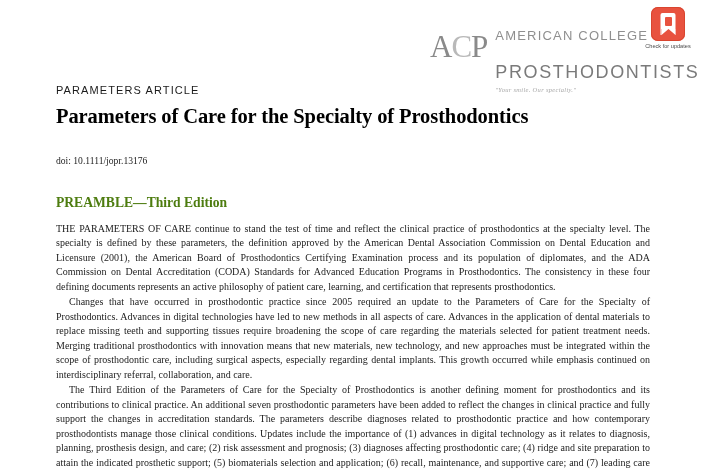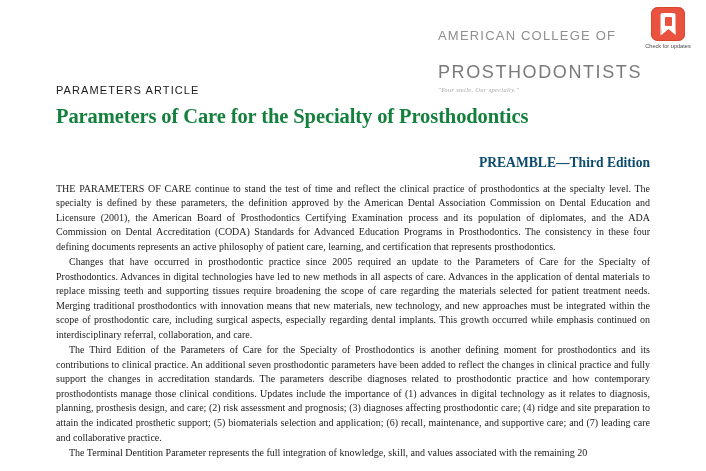--- a/index.html
+++ b/index.html
@@ -149,36 +149,35 @@
     letter-spacing: 1.1px;
     color: #1b1b1b;
     margin: 0 0 9px 0;
   }
   h1.title {
     font-family: "Liberation Serif", serif;
     font-weight: bold;
     font-size: 20.5px;
     line-height: 1.15;
     margin: 0 0 26px 0;
-    color: #15803d;
+    color: #000000;
     letter-spacing: -0.1px;
   }
   .doi {
     font-family: "Liberation Serif", serif;
     font-size: 9.6px;
     color: #1d1d1d;
     margin: 0 0 29px 0;
   }
   h2.section {
     font-family: "Liberation Serif", serif;
     font-weight: bold;
     font-size: 13.6px;
     margin: 0 0 11px 0;
-    color: #0c4a6e;
-    text-align: right;
+    color: #4d7c0f;
   }
   p.body {
     font-family: "Liberation Serif", serif;
     font-size: 10px;
     line-height: 1.46;
     text-align: justify;
     margin: 0;
     color: #1b1b1b;
     hyphens: manual;
   }
@@ -188,20 +187,23 @@
   }
 </style>
 </head>
 <body>
 
 <div class="page">
 
   <div class="masthead">
 
     <div class="logo-block">
+      <div class="logo-mark">
+        <span class="a">A</span><span class="c">C</span><span class="p">P</span>
+      </div>
       <div class="logo-text">
         <div class="l1">AMERICAN COLLEGE OF</div>
         <div class="l2">PROSTHODONTISTS</div>
         <div class="l3">"Your smile. Our specialty."</div>
       </div>
     </div>
 
     <div class="crossmark">
       <div class="icon">
         <div class="inner">
@@ -212,20 +214,21 @@
     </div>
 
   </div>
 
   <div class="col">
 
     <p class="kicker">PARAMETERS ARTICLE</p>
 
     <h1 class="title">Parameters of Care for the Specialty of Prosthodontics</h1>
 
+    <p class="doi">doi: 10.1111/jopr.13176</p>
 
     <h2 class="section">PREAMBLE—Third Edition</h2>
 
     <p class="body">THE PARAMETERS OF CARE continue to stand the test of time and reflect the clinical practice of prosthodontics at the specialty level. The specialty is defined by these parameters, the definition approved by the American Dental Association Commission on Dental Education and Licensure (2001), the American Board of Prosthodontics Certifying Examination process and its population of diplomates, and the ADA Commission on Dental Accreditation (CODA) Standards for Advanced Education Programs in Prosthodontics. The consistency in these four defining documents represents an active philosophy of patient care, learning, and certification that represents prosthodontics.</p>
     <p class="body">Changes that have occurred in prosthodontic practice since 2005 required an update to the Parameters of Care for the Specialty of Prosthodontics. Advances in digital technologies have led to new methods in all aspects of care. Advances in the application of dental materials to replace missing teeth and supporting tissues require broadening the scope of care regarding the materials selected for patient treatment needs. Merging traditional prosthodontics with innovation means that new materials, new technology, and new approaches must be integrated within the scope of prosthodontic care, including surgical aspects, especially regarding dental implants. This growth occurred while emphasis continued on interdisciplinary referral, collaboration, and care.</p>
     <p class="body">The Third Edition of the Parameters of Care for the Specialty of Prosthodontics is another defining moment for prosthodontics and its contributions to clinical practice. An additional seven prosthodontic parameters have been added to reflect the changes in clinical practice and fully support the changes in accreditation standards. The parameters describe diagnoses related to prosthodontic practice and how contemporary prosthodontists manage those clinical conditions. Updates include the importance of (1) advances in digital technology as it relates to diagnosis, planning, prosthesis design, and care; (2) risk assessment and prognosis; (3) diagnoses affecting prosthodontic care; (4) ridge and site preparation to attain the indicated prosthetic support; (5) biomaterials selection and application; (6) recall, maintenance, and supportive care; and (7) leading care and collaborative practice.</p>
     <p class="body">The Terminal Dentition Parameter represents the full integration of knowledge, skill, and values associated with the remaining 20</p>
 
   </div>
 

